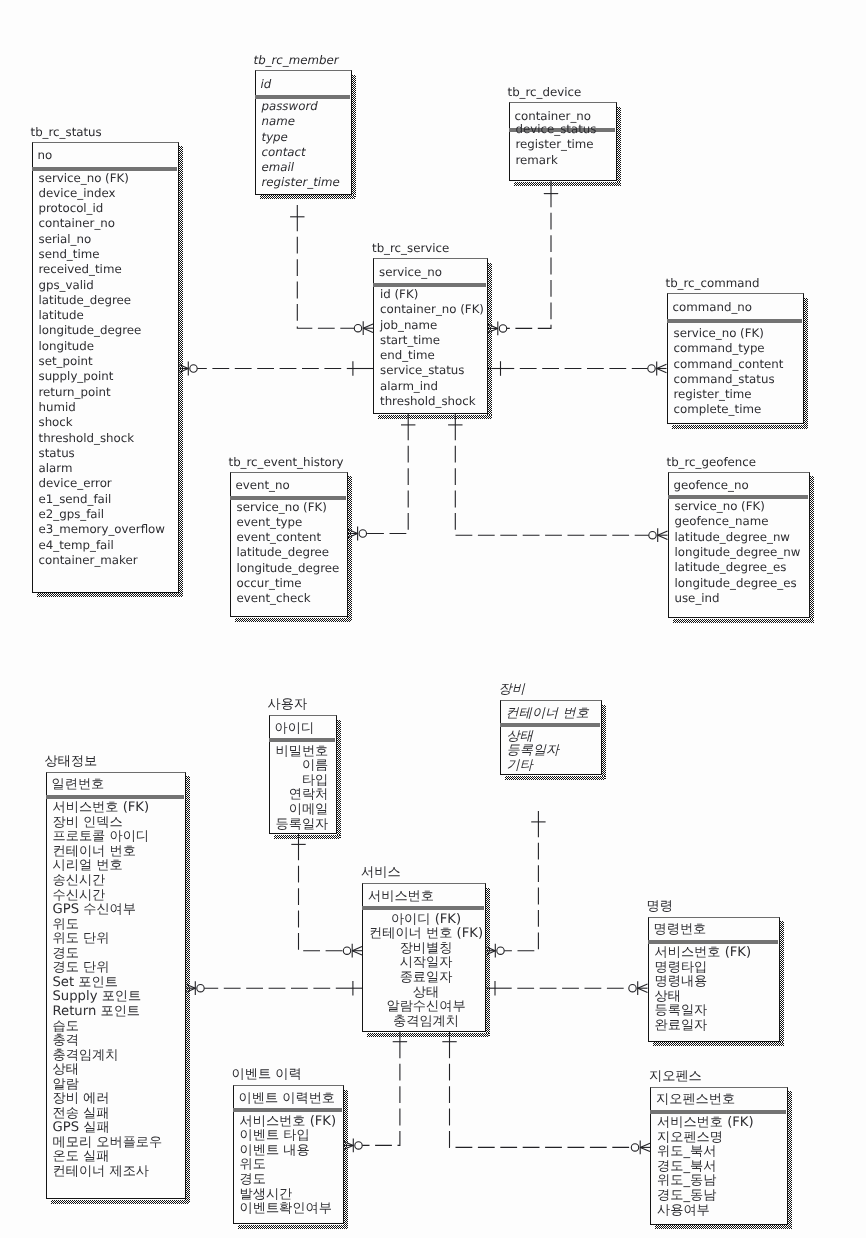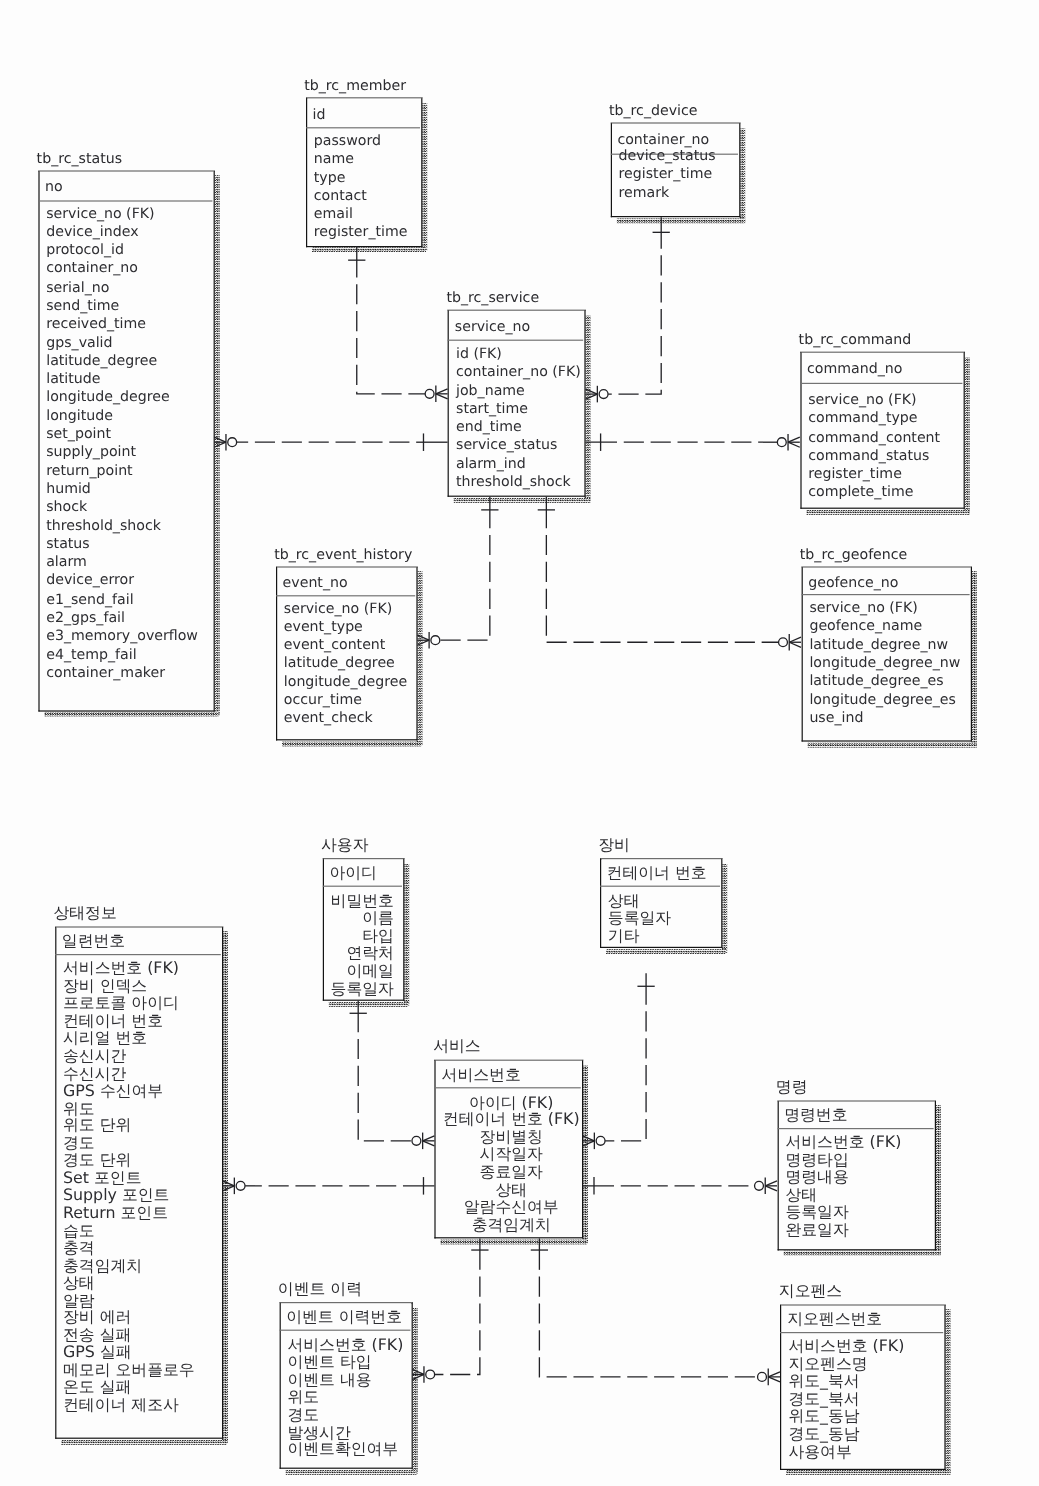--- a/index.html
+++ b/index.html
@@ -9,21 +9,21 @@
        -webkit-font-smoothing:antialiased;text-rendering:geometricPrecision;}
   #canvas{position:absolute;left:0;top:0;width:866px;height:1238px;}
   #links{position:absolute;left:0;top:0;width:866px;height:1238px;pointer-events:none;z-index:5;}
   .ent{position:absolute;box-sizing:border-box;}
   .ent-title{position:absolute;left:-1px;top:-17px;white-space:nowrap;
       font-size:11.8px;line-height:14px;color:#2a2a2e;}
   .ent-box{position:absolute;left:0;top:0;width:100%;height:100%;
       box-sizing:border-box;border:1px solid #141414;border-top-color:#6d6d6d;
       background:#fdfdfd;z-index:3;}
   .ent-hdr{position:absolute;left:-1px;top:-1px;width:100%;box-sizing:content-box;
-      border-bottom:1px solid #737373;}
+      border-bottom:4px solid #737373;}
   .pk-row{position:absolute;left:6px;top:6.5px;}
   .ent-attrs{position:absolute;left:6px;}
   .row{font-size:11.8px;line-height:15.3px;white-space:nowrap;color:#2d2d31;}
   .ko .row,.ko .ent-title{font-size:13.2px;}
   .ko .row{line-height:14.55px;}
   .shadow{position:absolute;z-index:2;
       background-image:repeating-conic-gradient(#111 0% 25%, #fff 0% 50%);
       background-size:2px 2px;}
 </style>
 </head>
@@ -234,21 +234,21 @@
         <div class="row">alarm</div>
         <div class="row">device_error</div>
         <div class="row">e1_send_fail</div>
         <div class="row">e2_gps_fail</div>
         <div class="row">e3_memory_overflow</div>
         <div class="row">e4_temp_fail</div>
         <div class="row">container_maker</div>
       </div>
     </div>
   </div>
-  <div class="ent" style="left:254.5px;top:81px;width:97px;height:124.5px;">
+  <div class="ent" style="left:254.5px;top:70px;width:97px;height:124.5px;font-style:italic;">
     <div class="shadow" style="left:96.0px;top:4.6px;width:5.2px;height:123.9px;"></div>
     <div class="shadow" style="left:5.4px;top:125.0px;width:95.6px;height:4.4px;"></div>
     <div class="ent-title">tb_rc_member</div>
     <div class="ent-box">
       <div class="ent-hdr" style="height:25px;">
         <div class="row pk-row">id</div>
       </div>
       <div class="ent-attrs" style="top:28.0px;">
         <div class="row">password</div>
         <div class="row">name</div>
@@ -401,21 +401,21 @@
       <div class="ent-attrs" style="top:28.8px;text-align:right;">
         <div class="row">비밀번호</div>
         <div class="row">이름</div>
         <div class="row">타입</div>
         <div class="row">연락처</div>
         <div class="row">이메일</div>
         <div class="row">등록일자</div>
       </div>
     </div>
   </div>
-  <div class="ent" style="left:499.5px;top:715px;width:102px;height:75px;">
+  <div class="ent" style="left:499.5px;top:700px;width:102px;height:75px;font-style:italic;">
     <div class="shadow" style="left:101.0px;top:4.6px;width:5.2px;height:74.4px;"></div>
     <div class="shadow" style="left:5.4px;top:75.5px;width:100.6px;height:4.4px;"></div>
     <div class="ent-title">장비</div>
     <div class="ent-box">
       <div class="ent-hdr" style="height:23.3px;">
         <div class="row pk-row">컨테이너 번호</div>
       </div>
       <div class="ent-attrs" style="top:28.8px;">
         <div class="row">상태</div>
         <div class="row">등록일자</div>

